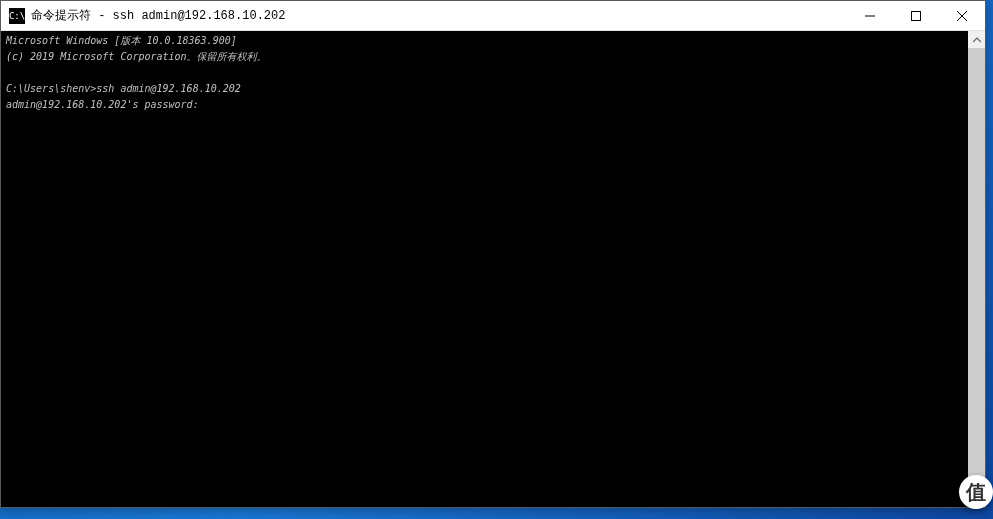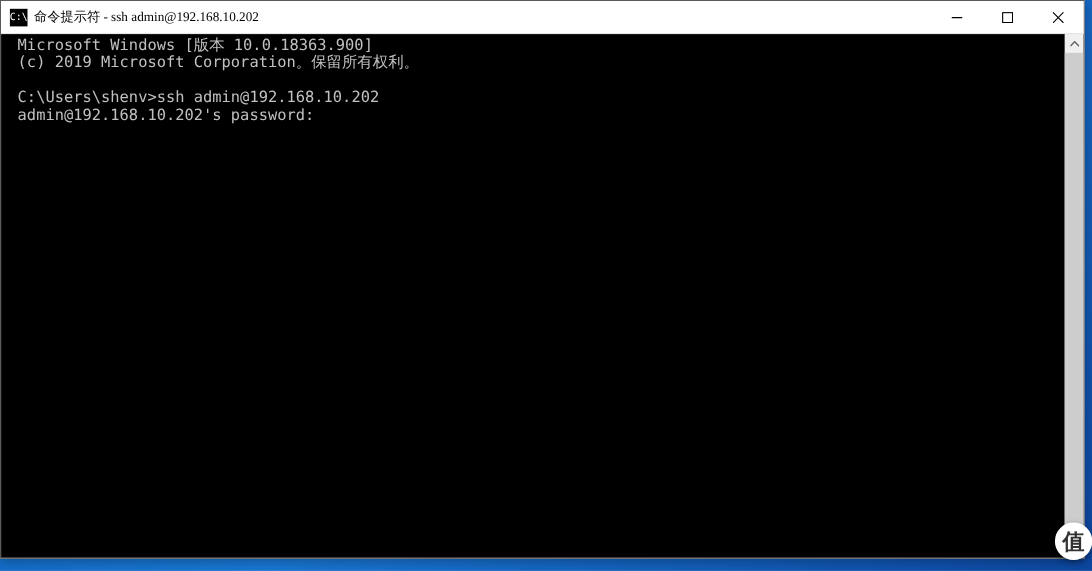--- a/index.html
+++ b/index.html
@@ -41,21 +41,21 @@
       display: flex;
       align-items: center;
       justify-content: center;
       font-size: 9px;
       color: #fff;
       font-family: monospace;
     }
     .titlebar-title {
       font-size: 12px;
       color: #000;
-      font-family: Liberation Serif, serif;
+      font-family: Liberation Mono, monospace;
       flex: 1;
     }
     .window-controls {
       display: flex;
       height: 100%;
     }
     .window-control {
       width: 46px;
       height: 100%;
       display: flex;
@@ -68,26 +68,27 @@
       height: 10px;
     }
     .terminal-body {
       width: 100%;
       height: calc(100% - 30px);
       background: #000;
       position: relative;
       overflow: hidden;
     }
     .terminal-content {
-      padding: 2px 15px;
+      padding: 2px 5px;
       font-family: "NSimSun", "SimSun", "Consolas", monospace;
-      font-size: 14px;
+      font-size: 10px;
       line-height: 16px;
       color: #c0c0c0;
       white-space: pre;
+      font-style: italic;
     }
     .scrollbar {
       position: absolute;
       right: 0;
       top: 0;
       width: 17px;
       height: 100%;
       background: #f0f0f0;
       display: flex;
       flex-direction: column;

